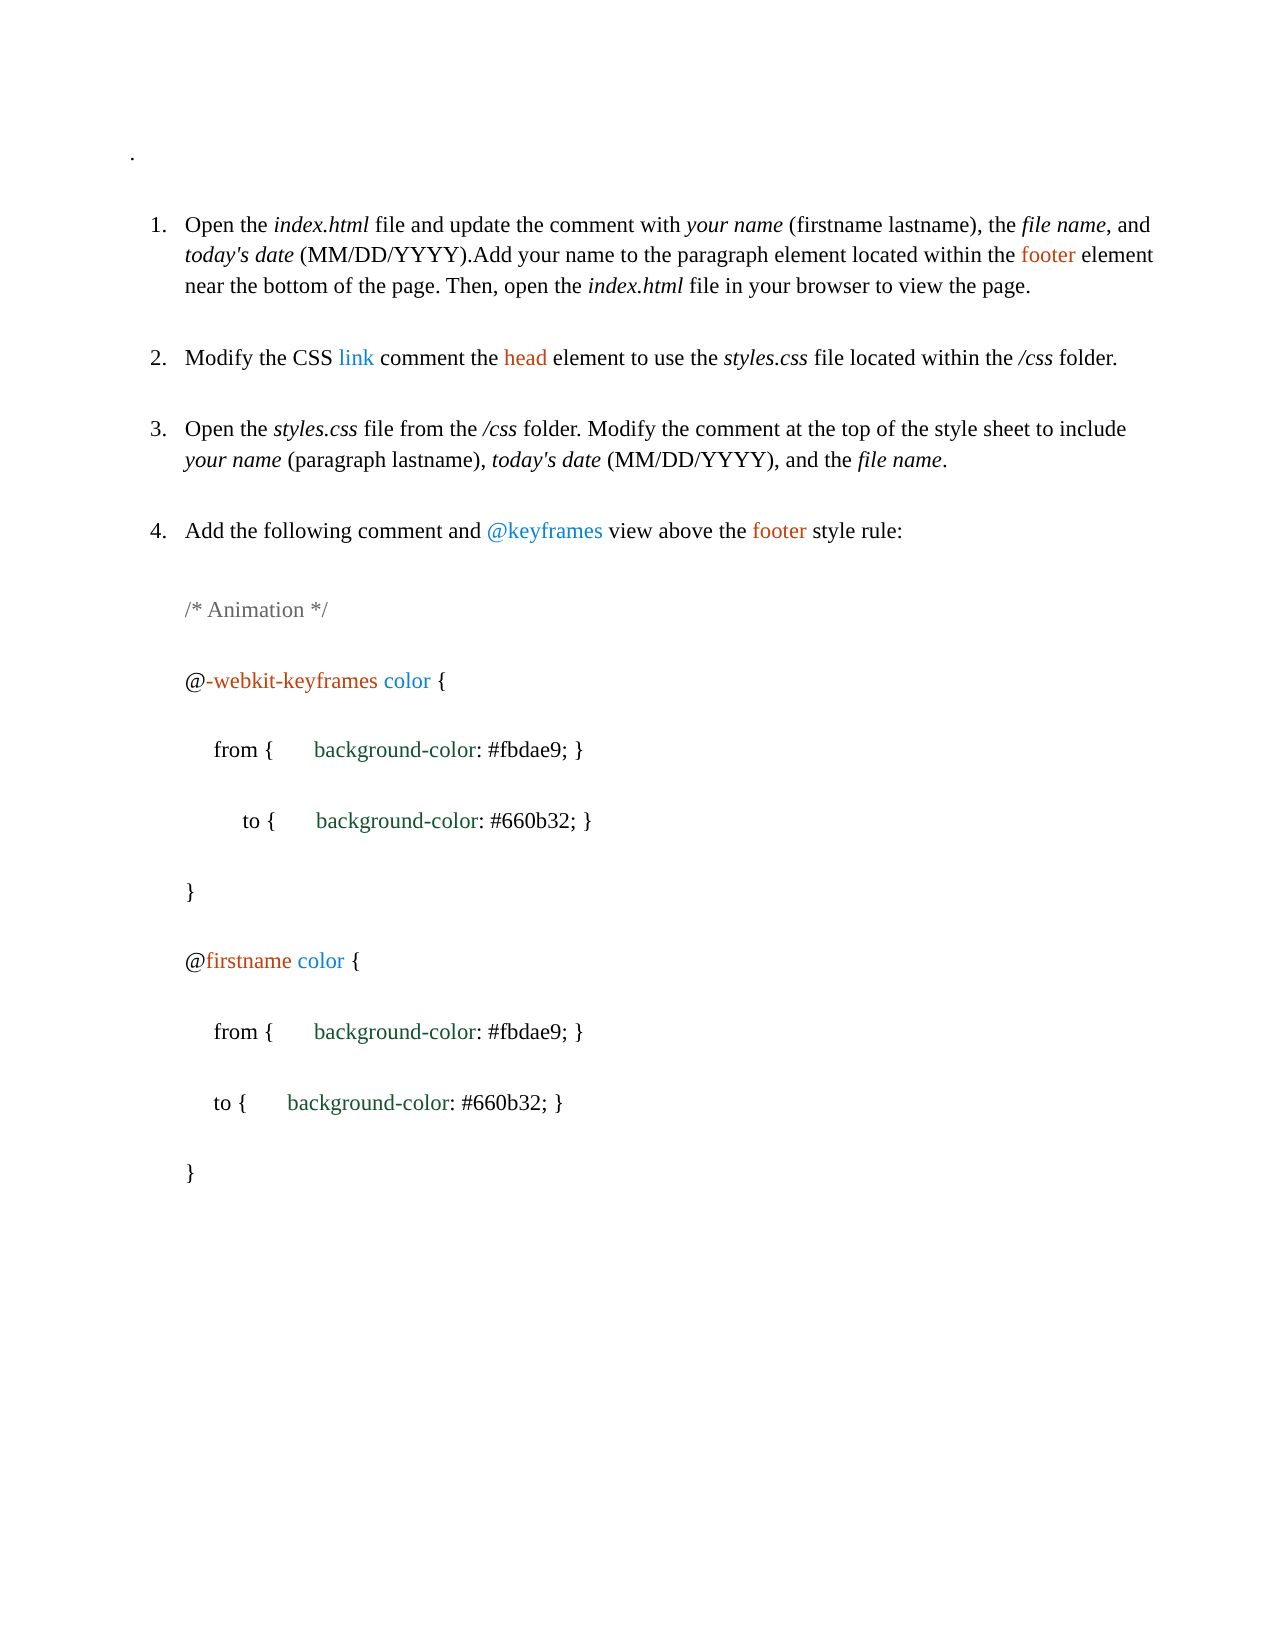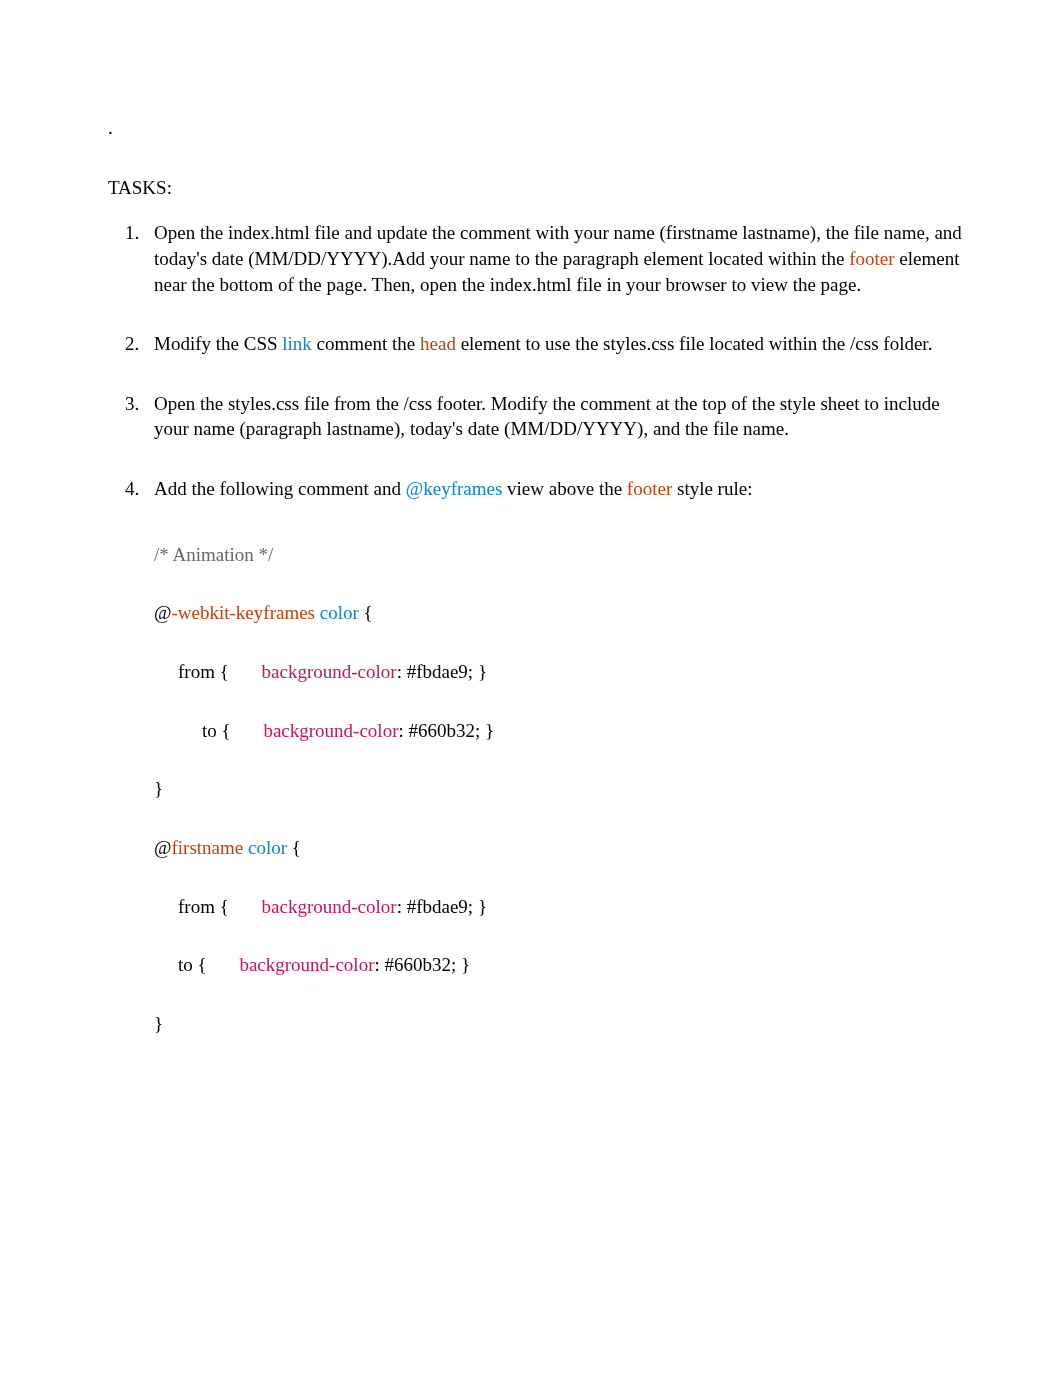--- a/index.html
+++ b/index.html
@@ -30,59 +30,59 @@
     padding: 0;
     list-style: decimal;
   }
   ol.tasks > li {
     padding-left: 10px;
     margin-bottom: 34px;
   }
   .hl {
     background: #fff;
     color: #000;
+    font-style: italic;
   }
   .kw-blue { color: #0b83d9; }
   .kw-red  { color: #c2410c; }
   .kw-gray { color: #666; }
-  .kw-orange { color: #be185d; padding-left: 28px; }
+  .kw-orange { color: #14532d; padding-left: 28px; }
   .code-block {
     margin-top: 40px;
     font-family: "Times New Roman", Times, serif;
     font-size: 19px;
   }
   .code-block .line {
     margin-bottom: 30px;
     white-space: pre-wrap;
     margin-top: 33px;
   }
   .i1 { padding-left: 24px; }
   .i2 { padding-left: 48px; }
 </style>
 </head>
 <body>
 
 <div class="page">
 
   <div class="dot">.</div>
 
-  <div class="tasks-heading">TASKS:</div>
 
   <ol class="tasks">
 
     <li>
       <span>Open the </span><span class="hl">index.html</span><span> file and update the comment with </span><span class="hl">your name</span><span> (firstname lastname), the </span><span class="hl">file name</span><span>, and </span><span class="hl">today's date</span><span> (MM/DD/YYYY).Add your name to the paragraph element located within the </span><span class="kw-red">footer</span><span> element near the bottom of the page. Then, open the </span><span class="hl">index.html</span><span> file in your browser to view the page.</span>
     </li>
 
     <li>
       <span>Modify the CSS </span><span class="kw-blue">link</span><span> comment the </span><span class="kw-red">head</span><span> element to use the </span><span class="hl">styles.css</span><span> file located within the </span><span class="hl">/css</span><span> folder.</span>
     </li>
 
     <li>
-      <span>Open the </span><span class="hl">styles.css</span><span> file from the </span><span class="hl">/css</span><span> footer. Modify the comment at the top of the style sheet to include </span><span class="hl">your name</span><span> (paragraph lastname), </span><span class="hl">today's date</span><span> (MM/DD/YYYY), and the </span><span class="hl">file name</span><span>.</span>
+      <span>Open the </span><span class="hl">styles.css</span><span> file from the </span><span class="hl">/css</span><span> folder. Modify the comment at the top of the style sheet to include </span><span class="hl">your name</span><span> (paragraph lastname), </span><span class="hl">today's date</span><span> (MM/DD/YYYY), and the </span><span class="hl">file name</span><span>.</span>
     </li>
 
     <li>
       <span>Add the following comment and </span><span class="kw-blue">@keyframes</span><span> view above the </span><span class="kw-red">footer</span><span> style rule:</span>
 
       <div class="code-block">
         <div class="line"><span class="kw-gray">/* Animation */</span></div>
 
         <div class="line"><span>@</span><span class="kw-red">-webkit-keyframes</span> <span class="kw-blue">color</span><span> {</span></div>
 

